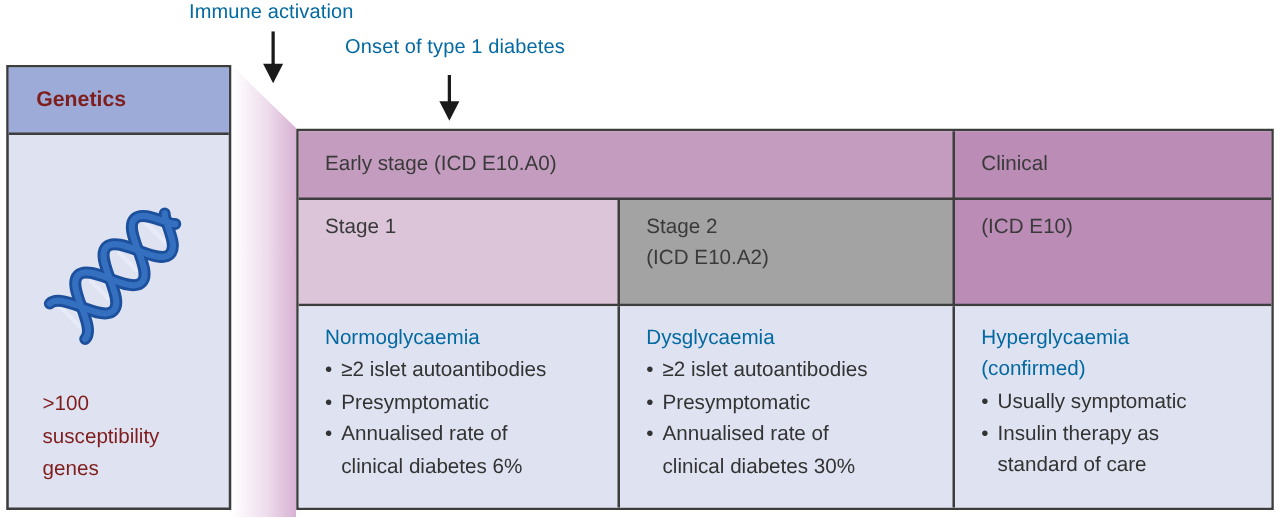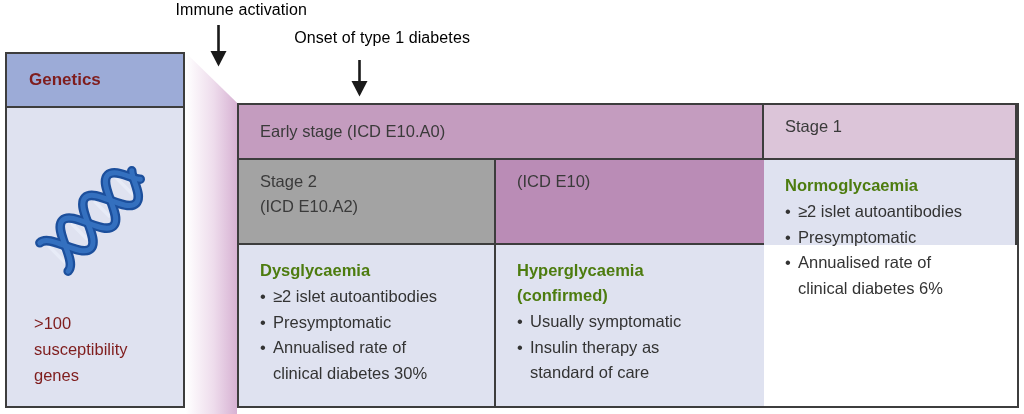--- a/index.html
+++ b/index.html
@@ -1,21 +1,21 @@
 <!DOCTYPE html>
 <html><head>
 <meta charset="utf-8">
 <style>
   html,body{margin:0;padding:0;background:#ffffff;}
   .canvas{
     position:relative;width:1024px;height:414px;background:#ffffff;
     font-family:"Liberation Sans",sans-serif;overflow:hidden;
   }
   .toplabel{
-    position:absolute;font-size:16px;color:#000000;text-align:right;
+    position:absolute;font-size:16px;color:#0369a1;text-align:center;
     letter-spacing:.1px;white-space:nowrap;
   }
   .lbl-immune{left:127px;top:1px;width:180px;}
   .lbl-onset{left:258px;top:29px;width:212px;}
   .arrow{position:absolute;}
 
   
   .wedge{
     position:absolute;left:185px;top:52px;width:52px;height:362px;
     background:linear-gradient(to right,#ffffff 2%,#eedcec 55%,#d7b2d3 100%);
@@ -52,21 +52,21 @@
   .bR{border-right:2px solid #3d3d3d;}
   .bB{border-bottom:2px solid #3d3d3d;}
   .th{display:flex;align-items:center;padding-left:21px;}
   .c-early{grid-column:1 / span 2;background:#c49cbf;text-align:right;}
   .c-clinical{grid-column:3;background:#ba8cb6;}
   .sh{padding:9px 0 0 21px;line-height:25px;}
   .c-s1{background:#dcc5d9;}
   .c-s2{background:#a3a3a3;}
   .c-s3{background:#ba8cb6;}
   .body{background:#dfe2f0;padding:13px 6px 0 21px;}
-  .b-title{font-weight:bold;color:#4d7c0f;line-height:25px;white-space:pre-line;}
+  .b-title{font-weight:normal;color:#0369a1;line-height:25px;white-space:pre-line;}
   .bullets{margin-top:1px;}
   .bullet{display:flex;line-height:25.5px;color:#333;}
   .bullet .dot{width:13px;flex:0 0 13px;}
   .bullet .btxt{white-space:pre-line;}
 </style>
 </head>
 <body>
 
 <div class="canvas">
 
@@ -122,20 +122,23 @@
 susceptibility
 genes</div>
     </div>
   </div>
 
   <div class="stable">
 
     <div class="cell th bR bB c-early">
       <span>Early stage (ICD E10.A0)</span>
     </div>
+    <div class="cell th bB c-clinical">
+      <span>Clinical</span>
+    </div>
 
     <div class="cell sh bR bB c-s1">
       <div>Stage 1</div>
     </div>
     <div class="cell sh bR bB c-s2">
       <div>Stage 2</div>
       <div>(ICD E10.A2)</div>
     </div>
     <div class="cell sh bB c-s3">
       <div>(ICD E10)</div>

